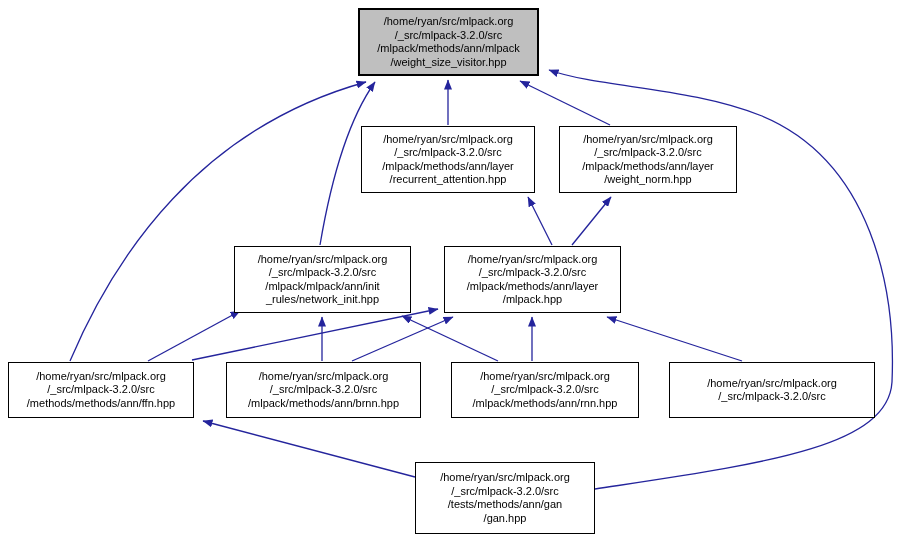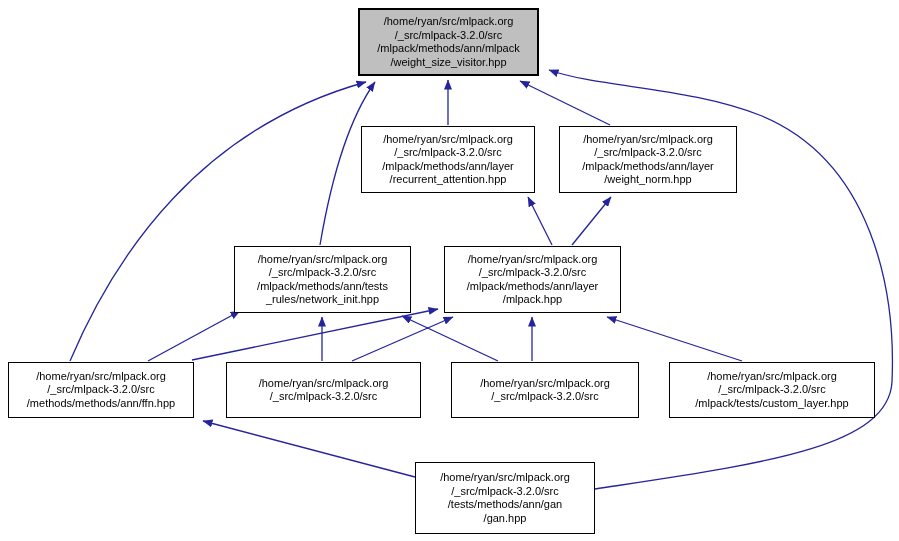--- a/index.html
+++ b/index.html
@@ -86,51 +86,52 @@
   <div class="node" style="left:559px; top:126px; width:178px; height:67px;">
     <span>/home/ryan/src/mlpack.org</span>
     <span>/_src/mlpack-3.2.0/src</span>
     <span>/mlpack/methods/ann/layer</span>
     <span>/weight_norm.hpp</span>
   </div>
 
   <div class="node" style="left:234px; top:246px; width:177px; height:67px;">
     <span>/home/ryan/src/mlpack.org</span>
     <span>/_src/mlpack-3.2.0/src</span>
-    <span>/mlpack/methods/ann/tests</span>
+    <span>/mlpack/mlpack/ann/init</span>
     <span>_rules/network_init.hpp</span>
   </div>
 
   <div class="node" style="left:444px; top:246px; width:177px; height:67px;">
     <span>/home/ryan/src/mlpack.org</span>
     <span>/_src/mlpack-3.2.0/src</span>
     <span>/mlpack/methods/ann/layer</span>
     <span>/mlpack.hpp</span>
   </div>
 
   <div class="node" style="left:8px; top:362px; width:186px; height:56px;">
     <span>/home/ryan/src/mlpack.org</span>
     <span>/_src/mlpack-3.2.0/src</span>
     <span>/methods/methods/ann/ffn.hpp</span>
   </div>
 
   <div class="node" style="left:226px; top:362px; width:195px; height:56px;">
     <span>/home/ryan/src/mlpack.org</span>
     <span>/_src/mlpack-3.2.0/src</span>
+    <span>/mlpack/methods/ann/brnn.hpp</span>
   </div>
 
   <div class="node" style="left:451px; top:362px; width:188px; height:56px;">
     <span>/home/ryan/src/mlpack.org</span>
     <span>/_src/mlpack-3.2.0/src</span>
+    <span>/mlpack/methods/ann/rnn.hpp</span>
   </div>
 
   <div class="node" style="left:669px; top:362px; width:206px; height:56px;">
     <span>/home/ryan/src/mlpack.org</span>
     <span>/_src/mlpack-3.2.0/src</span>
-    <span>/mlpack/tests/custom_layer.hpp</span>
   </div>
 
   <div class="node" style="left:415px; top:462px; width:180px; height:72px;">
     <span>/home/ryan/src/mlpack.org</span>
     <span>/_src/mlpack-3.2.0/src</span>
     <span>/tests/methods/ann/gan</span>
     <span>/gan.hpp</span>
   </div>
 
 </div>

